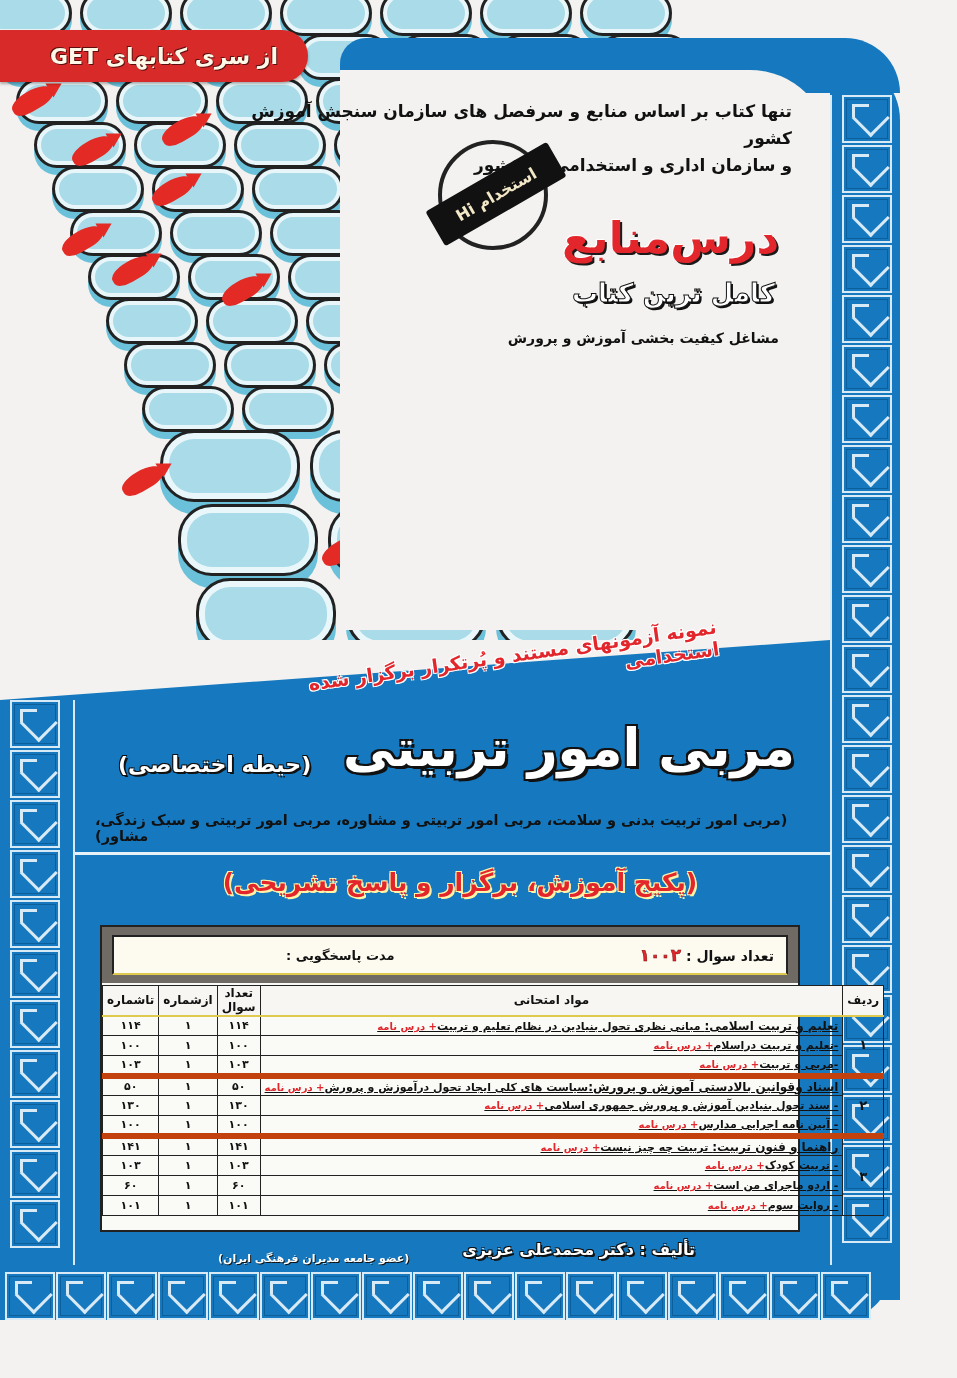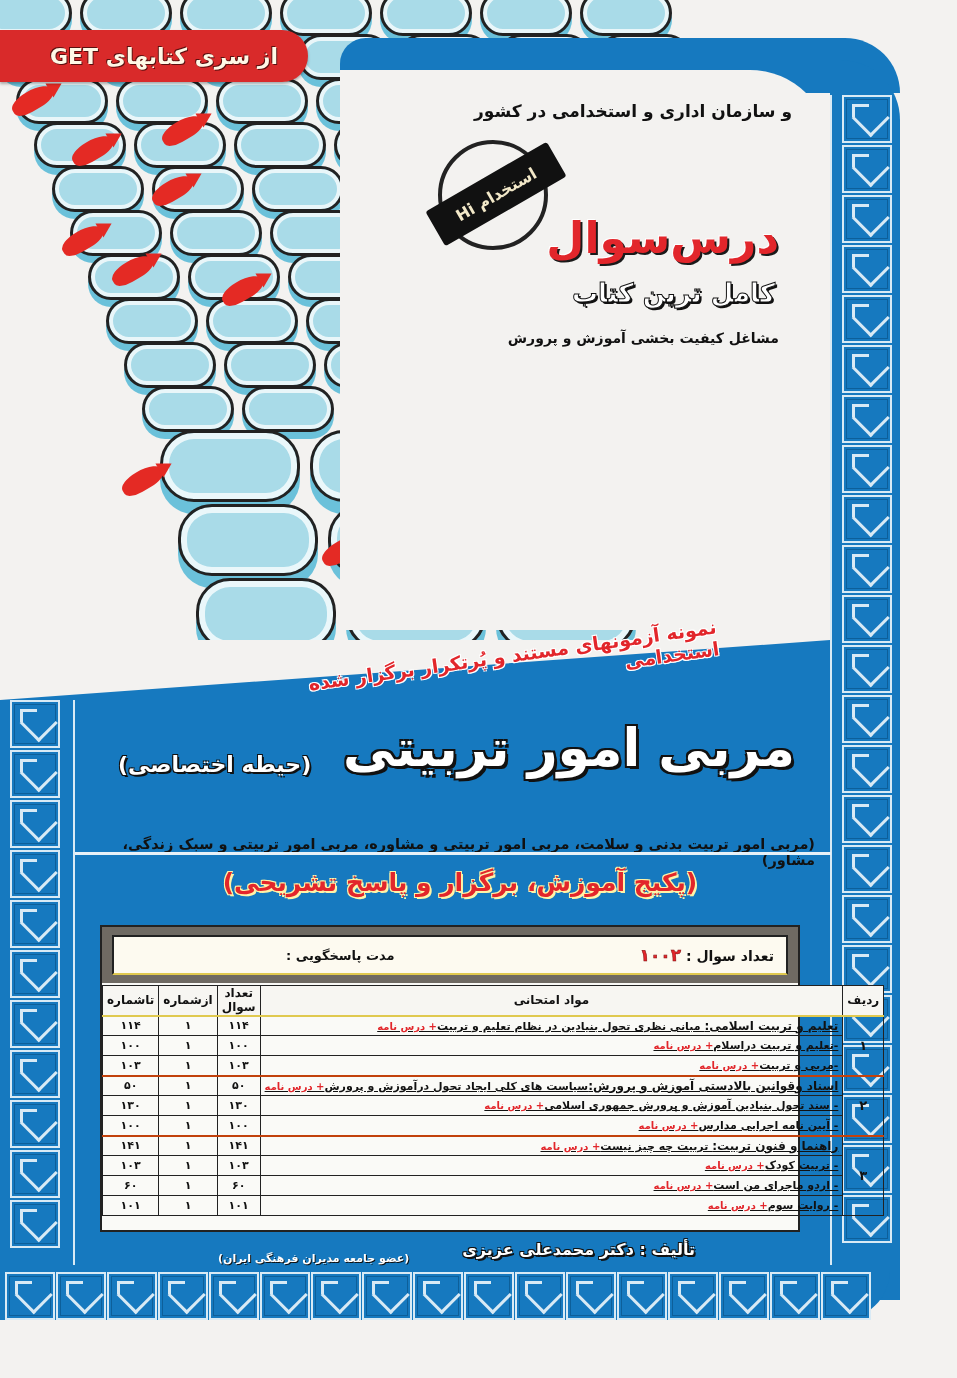--- a/index.html
+++ b/index.html
@@ -60,41 +60,41 @@
                color: #fff; -webkit-text-stroke: 1px #111; text-shadow: 2px 2px 0 #111; }
   .brand-note { position: absolute; right: 178px; top: 330px; direction: rtl; font-size: 14px; font-weight: bold; color: #111; }
 
   
   .exam-note { position: absolute; left: 220px; top: 650px; width: 500px; direction: rtl; font-size: 19px; font-weight: bold;
                color: #e2262b; transform: rotate(-8deg); transform-origin: center; text-shadow: 1px 1px 0 #fff, -1px -1px 0 #fff, 1px -1px 0 #fff, -1px 1px 0 #fff; }
   .main-title { position: absolute; right: 162px; top: 718px; direction: rtl; font-size: 52px; font-weight: bold; color: #fff;
                 text-shadow: 3px 3px 0 #111, -2px -2px 0 #111, 2px -2px 0 #111, -2px 2px 0 #111; letter-spacing: -1px; text-align: center; }
   .main-title-paren { position: absolute; left: 118px; top: 752px; direction: rtl; font-size: 22px; font-weight: bold; color: #fff;
                       text-shadow: 2px 2px 0 #111, -1px -1px 0 #111, 1px -1px 0 #111, -1px 1px 0 #111; }
-  .roles { position: absolute; left: 95px; top: 812px; width: 720px; direction: rtl; text-align: right; font-size: 14.5px; font-weight: bold; color: #111; margin-top: 24px; }
+  .roles { position: absolute; left: 95px; top: 812px; width: 720px; direction: rtl; text-align: left; font-size: 14.5px; font-weight: bold; color: #111; }
   .divider { position: absolute; left: 75px; top: 852px; width: 756px; height: 3px; background: #e7f1f8; }
   .package { position: absolute; left: 200px; top: 868px; width: 520px; direction: rtl; text-align: center; font-size: 25px; font-weight: bold;
              color: #e2262b; text-shadow: 2px 2px 0 #fff4a8, -1px -1px 0 #fff4a8, 1px -1px 0 #fff4a8, -1px 1px 0 #fff4a8; }
 
   
   .table-wrap { position: absolute; left: 100px; top: 925px; width: 700px; height: 307px; background: #fafaf7; border: 2px solid #222; }
   .table-head { position: absolute; left: 0; top: 0; width: 100%; height: 56px; background: #6f6a63; padding: 8px 10px; }
   .table-head-inner { width: 100%; height: 100%; background: #fdfaf0; border: 2px solid #222; border-bottom-color: #e0c94f;
                       display: flex; justify-content: space-between; align-items: center; padding: 0 12px; direction: rtl; }
   .qcount { font-weight: bold; font-size: 14px; color: #111; }
   .qcount .num { color: #e2262b; font-size: 17px; -webkit-text-stroke: 0.5px #7a0d0d; }
   .duration { font-weight: bold; font-size: 13px; color: #111; margin-left: 160px; }
 
   table.exam { position: absolute; left: 0; top: 58px; width: 100%; border-collapse: collapse; direction: rtl; font-size: 11px; }
   table.exam th, table.exam td { border: 1px solid #222; height: 20px; padding: 0 4px; color: #111; }
   table.exam th { height: 30px; font-size: 12px; font-weight: bold; background: #f7f6f2; border-bottom: 2px solid #e0c94f; }
   table.exam td.num { text-align: center; width: 78px; font-weight: bold; }
   table.exam td.rowid { text-align: center; width: 40px; font-weight: bold; font-size: 13px; }
   table.exam td.subj { text-align: right; font-weight: bold; white-space: nowrap; overflow: hidden; text-decoration: underline; }
-  table.exam tr.group td { border-top: 2px solid #c2410c; }
+  table.exam tr.group td { border-top: 6px solid #c2410c; }
   .tag { color: #e2262b; font-size: 10px; }
   .lead { font-size: 12px; }
 
   
   .author { position: absolute; right: 262px; top: 1240px; direction: rtl; font-size: 16px; font-weight: bold; color: #fff;
             text-shadow: 2px 2px 0 #111, -1px -1px 0 #111, 1px -1px 0 #111, -1px 1px 0 #111; }
   .author-note { position: absolute; left: 218px; top: 1252px; direction: rtl; font-size: 11px; font-weight: bold; color: #fff;
                  text-shadow: 1px 1px 0 #111; }
 </style>
 </head>
@@ -252,29 +252,30 @@
   </div>
 
 <div class="inner-line" style="left:73px; top:700px; width:2px; height:565px;"></div>
 <div class="inner-line" style="left:830px; top:95px; width:2px; height:1170px;"></div>
 
 <div class="series-banner">
   <span>از سری کتابهای GET</span>
 </div>
 
 <div class="tagline">
+  <div>تنها کتاب بر اساس منابع و سرفصل های سازمان سنجش آموزش کشور</div>
   <div>و سازمان اداری و استخدامی در کشور</div>
 </div>
 
 <div class="hi-stamp">
   <div class="ring"></div>
   <div class="label">استخدام Hi</div>
 </div>
 
-<div class="brand-title">درس‌سوال</div>
+<div class="brand-title">درس‌منابع</div>
 <div class="brand-sub">کامل ترین کتاب</div>
 <div class="brand-note">مشاغل کیفیت بخشی آموزش و پرورش</div>
 
 <div class="exam-note">نمونه آزمونهای مستند و پُرتکرار برگزار شده استخدامی</div>
 <div class="main-title">مربی امور تربیتی</div>
 <div class="main-title-paren">(حیطه اختصاصی)</div>
 <div class="roles">(مربی امور تربیت بدنی و سلامت، مربی امور تربیتی و مشاوره، مربی امور تربیتی و سبک زندگی، مشاور)</div>
 <div class="divider"></div>
 <div class="package">(پکیج آموزش، برگزار و پاسخ تشریحی)</div>
 

